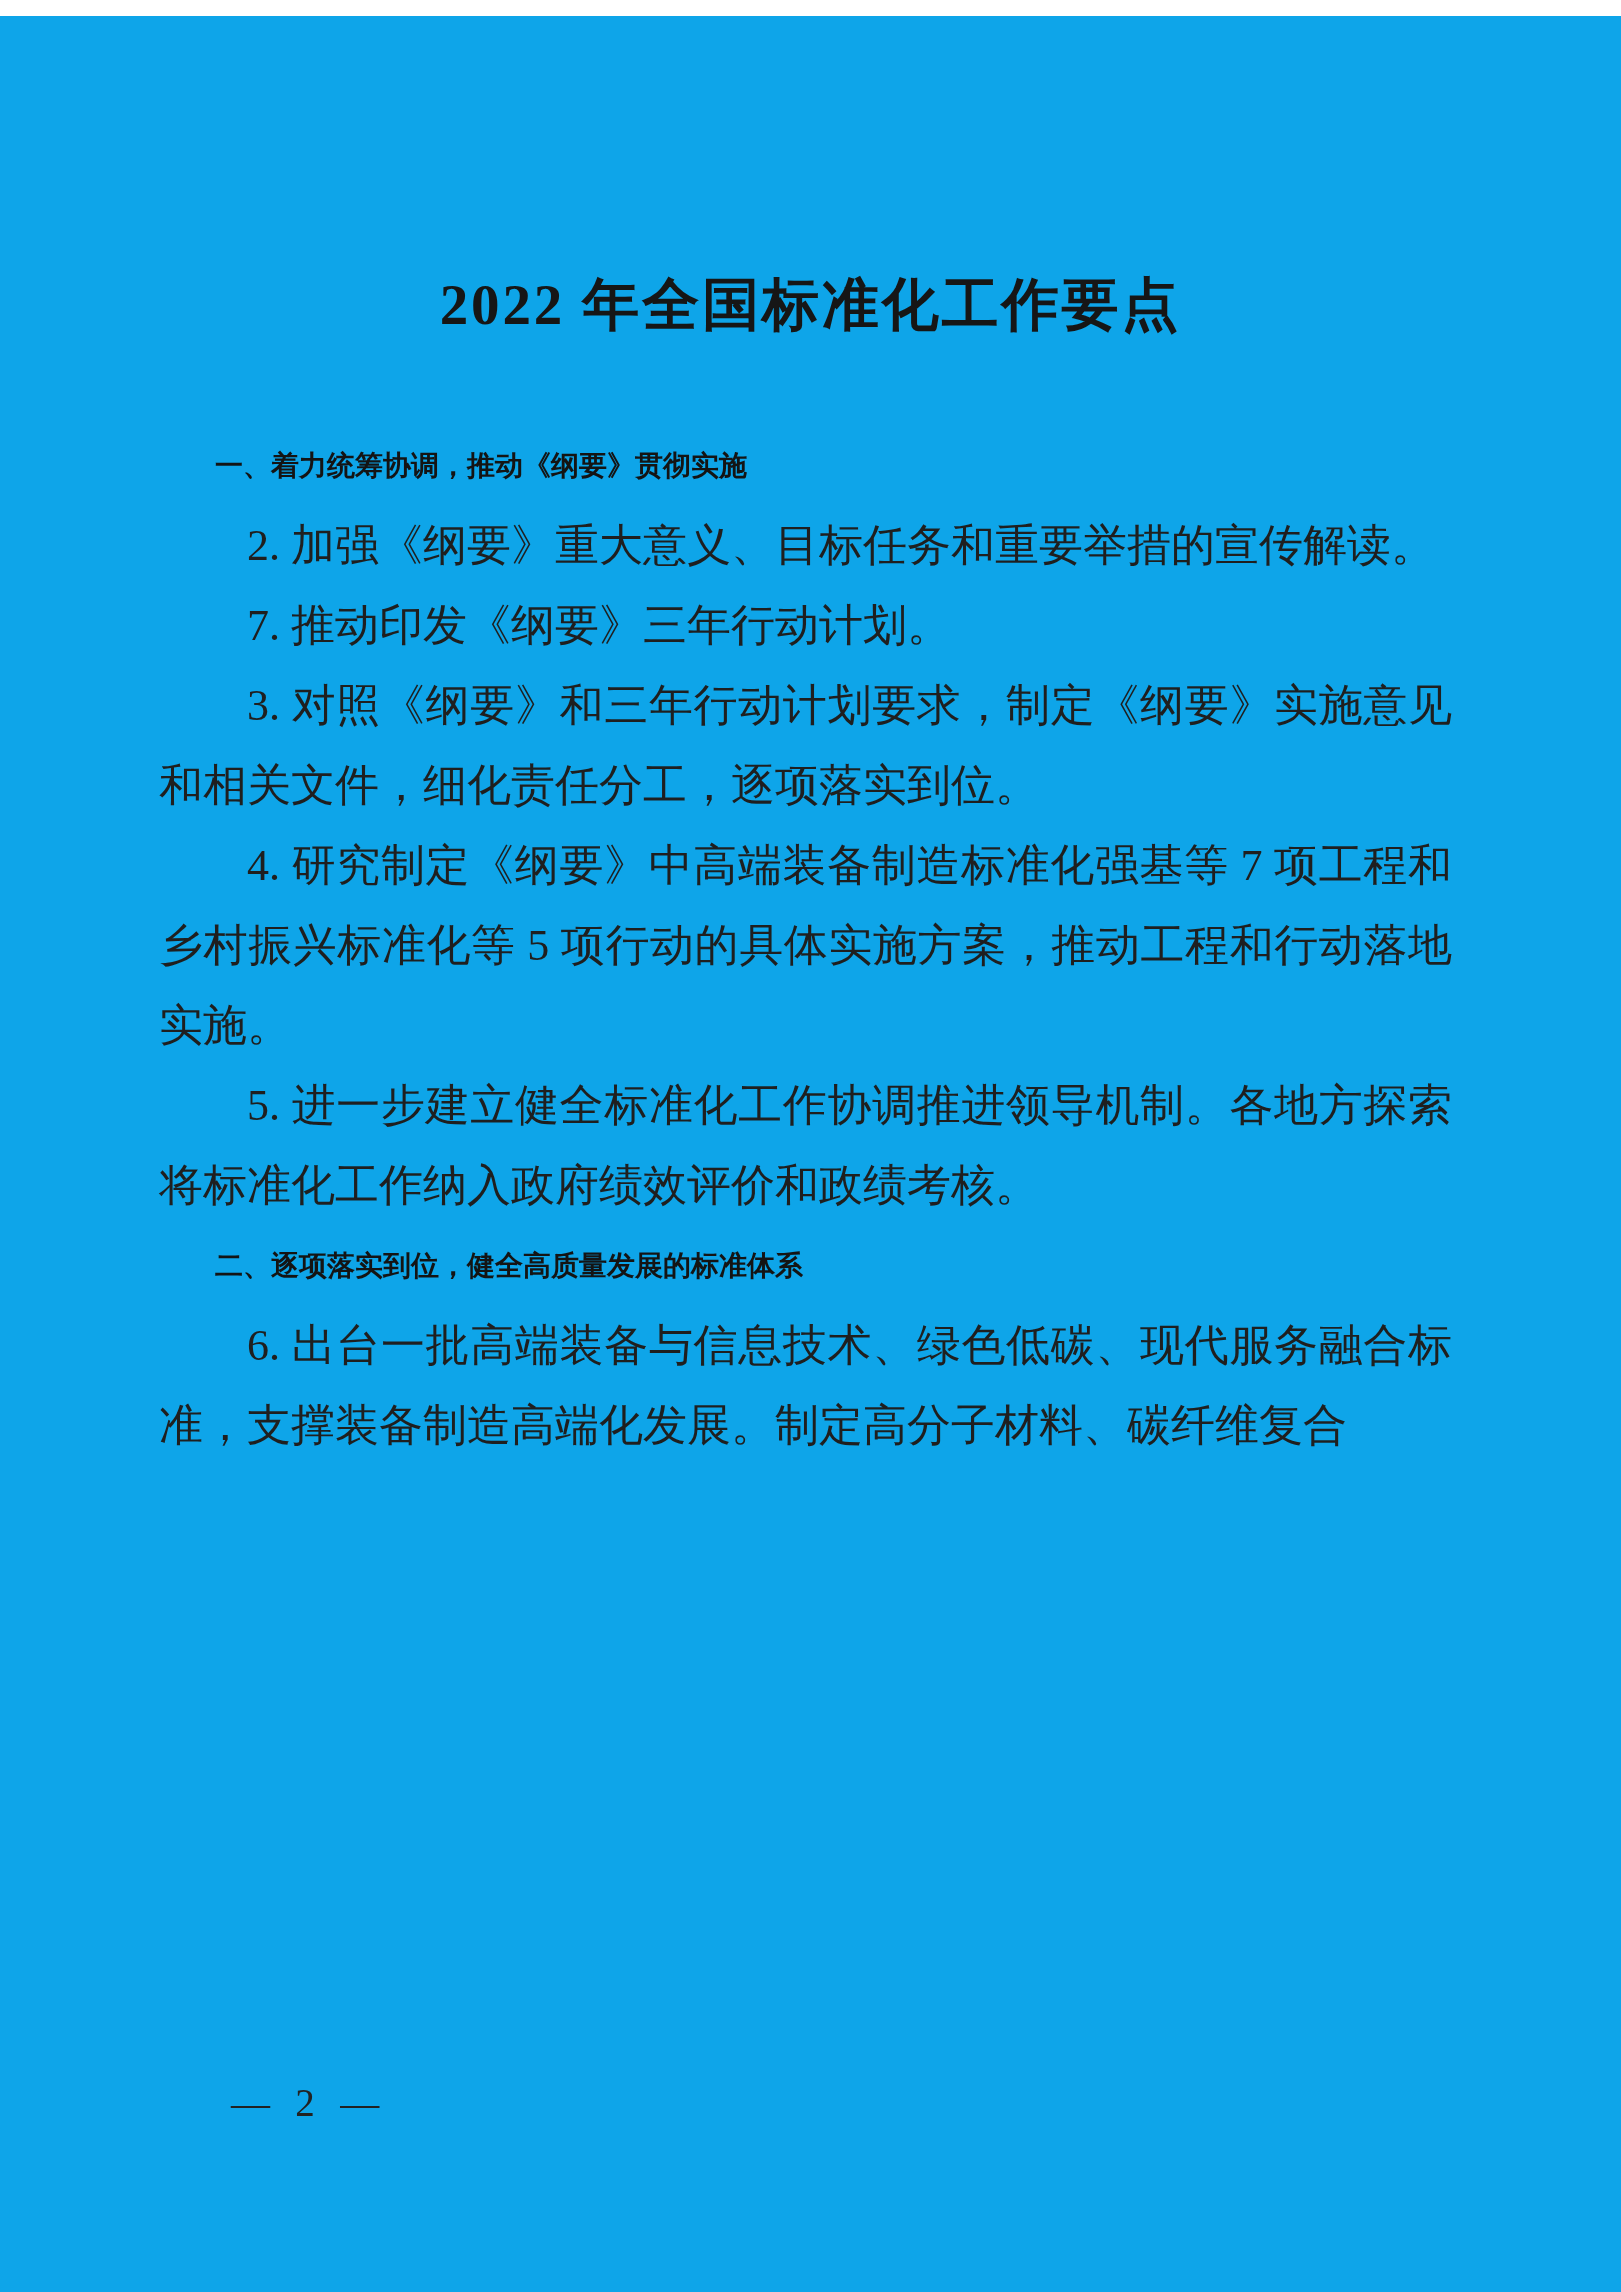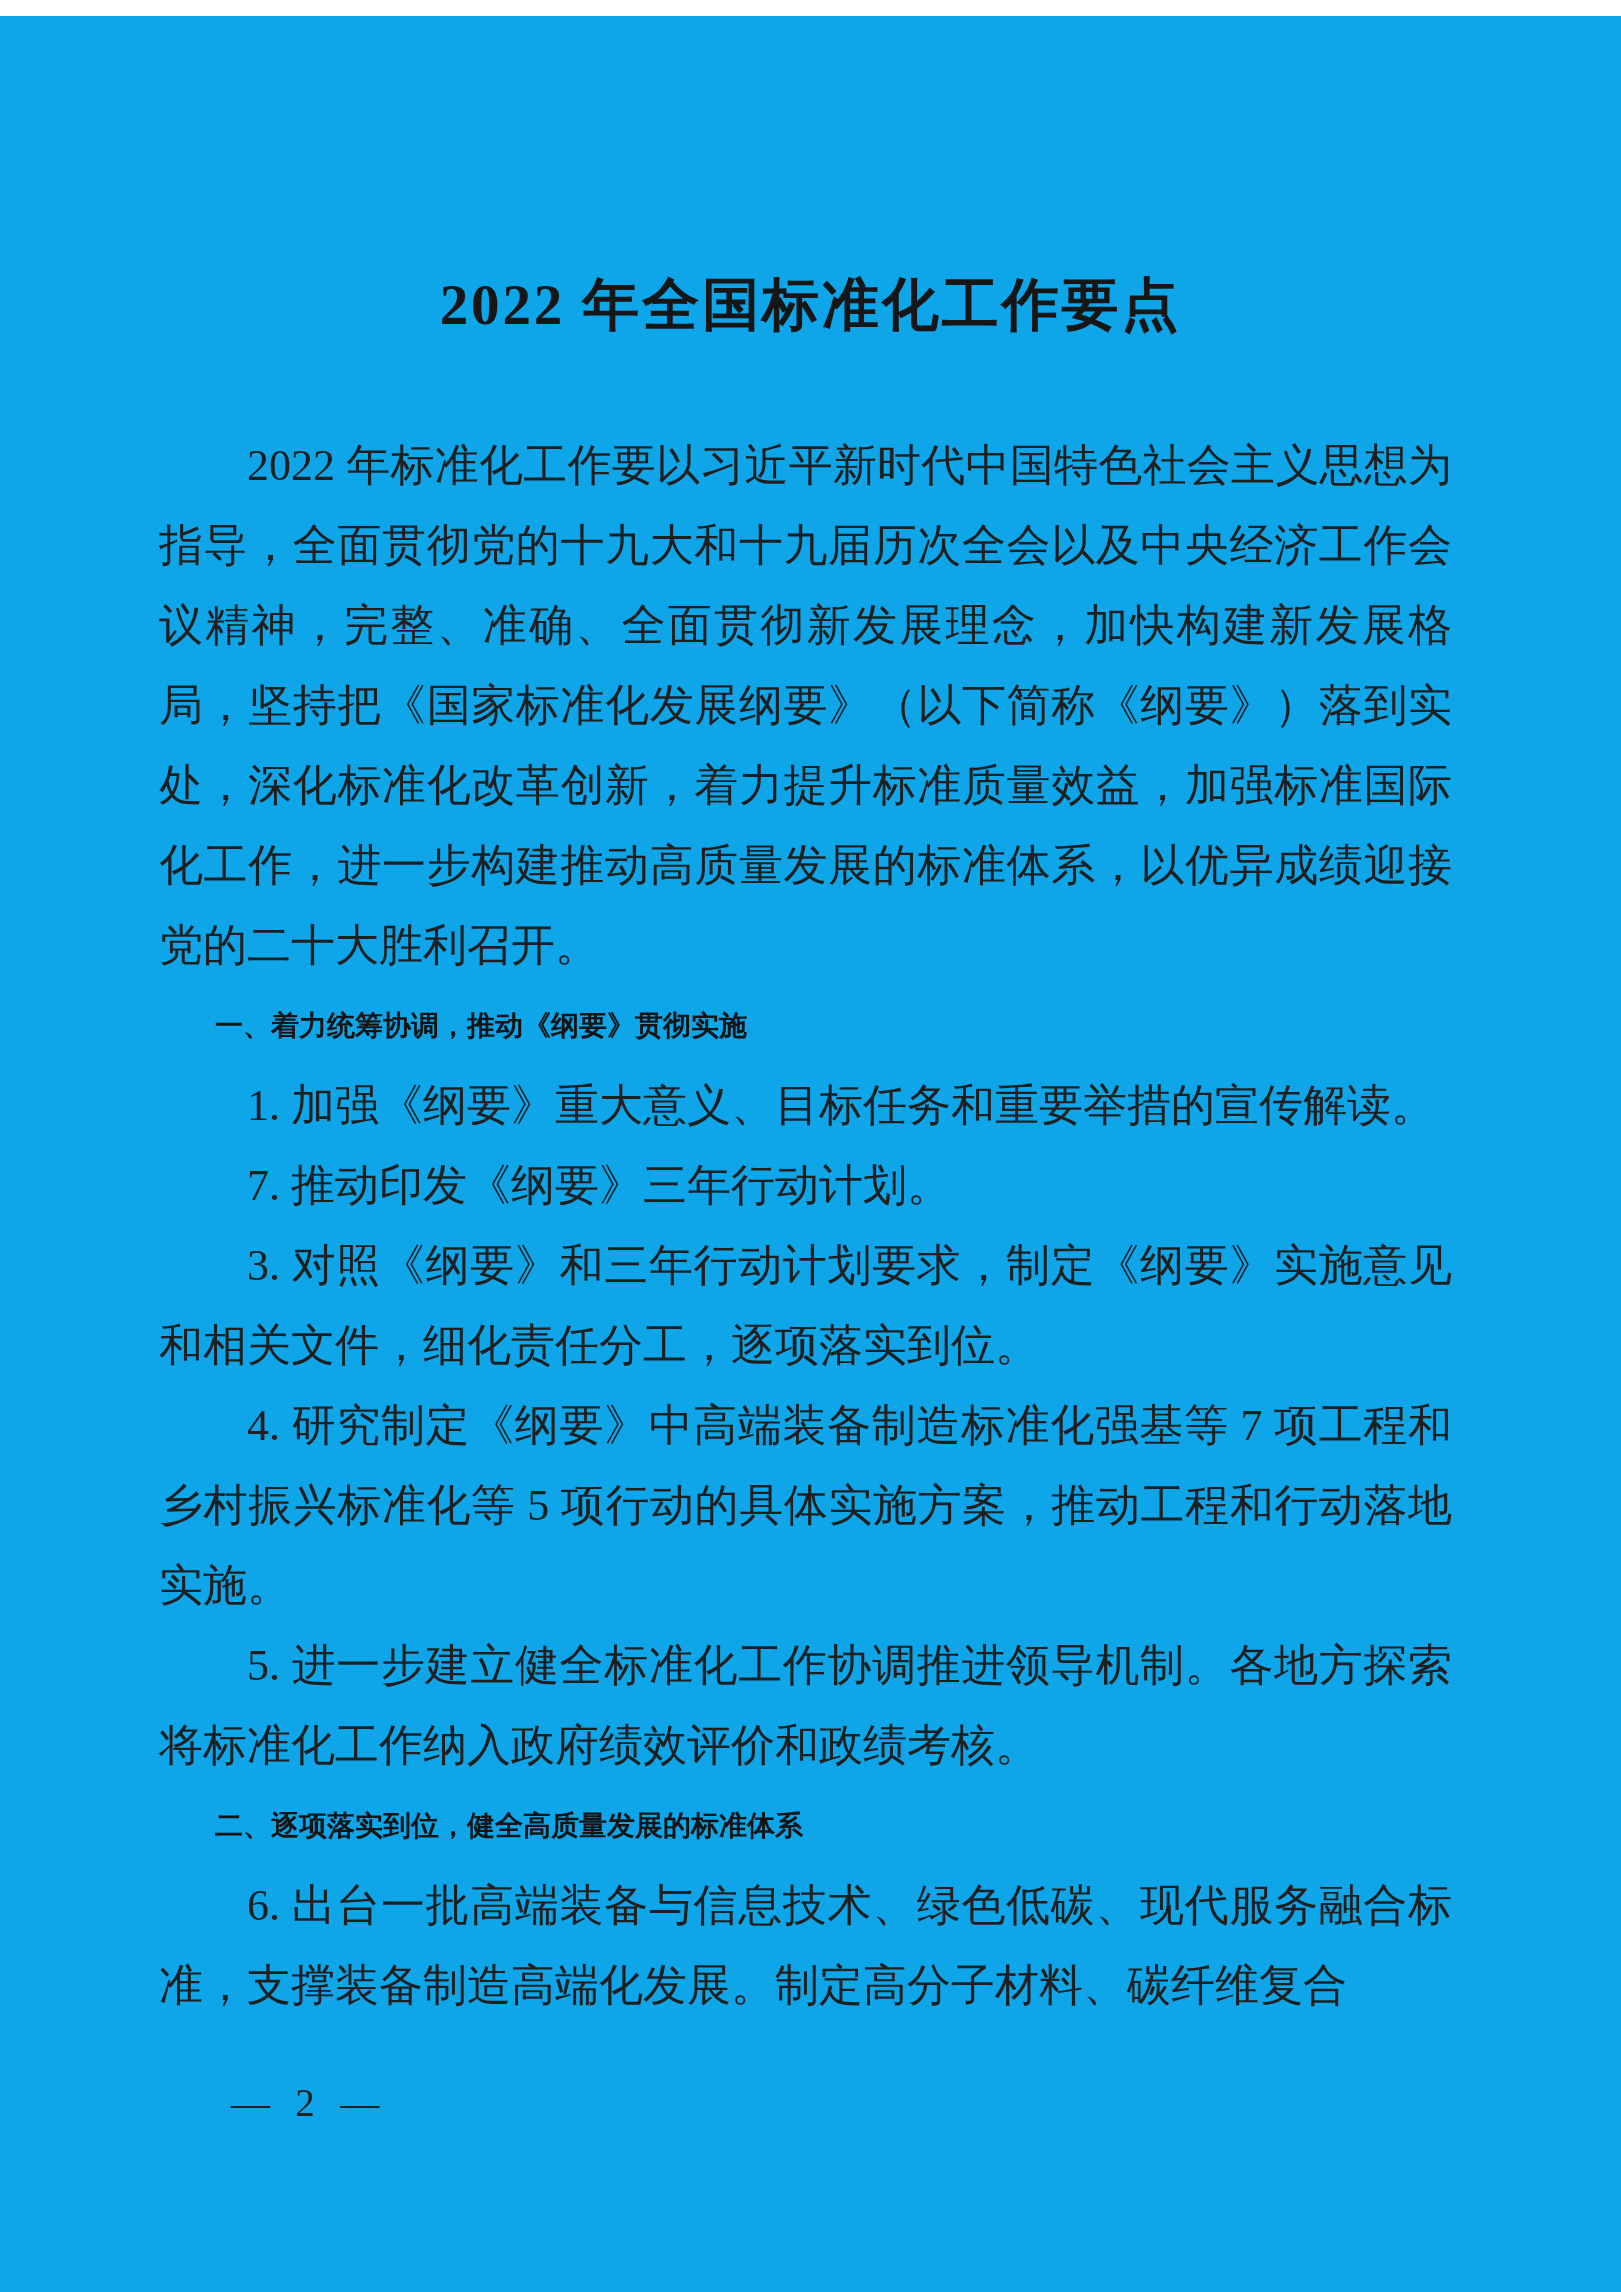--- a/index.html
+++ b/index.html
@@ -62,25 +62,24 @@
 </style>
 </head>
 <body>
 
 <div class="page">
 
   <h1 class="doc-title">2022 年全国标准化工作要点</h1>
 
   <div class="doc-body">
 
-    <p class="body-para">2022 年标准化工作要以习近平新时代中国特色社会主义思想为指导，全面贯彻党的十九大和十九届历次全会以及中央经济工作会议精神，完整、准确、全面贯彻新发展理念，加快构建新发展格局，坚持把《国家标准化发展纲要》（以下简称《纲要》）落到实处，深化标准化改革创新，着力提升标准质量效益，加强标准国际化工作，进一步构建推动高质量发展的标准体系，以优异成绩迎接党的二十大胜利召开。</p>
 
     <h2 class="section-heading">一、着力统筹协调，推动《纲要》贯彻实施</h2>
 
-    <p class="body-para">1. 加强《纲要》重大意义、目标任务和重要举措的宣传解读。</p>
+    <p class="body-para">2. 加强《纲要》重大意义、目标任务和重要举措的宣传解读。</p>
 
     <p class="body-para">7. 推动印发《纲要》三年行动计划。</p>
 
     <p class="body-para">3. 对照《纲要》和三年行动计划要求，制定《纲要》实施意见和相关文件，细化责任分工，逐项落实到位。</p>
 
     <p class="body-para">4. 研究制定《纲要》中高端装备制造标准化强基等 7 项工程和乡村振兴标准化等 5 项行动的具体实施方案，推动工程和行动落地实施。</p>
 
     <p class="body-para">5. 进一步建立健全标准化工作协调推进领导机制。各地方探索将标准化工作纳入政府绩效评价和政绩考核。</p>
 
     <h2 class="section-heading">二、逐项落实到位，健全高质量发展的标准体系</h2>

